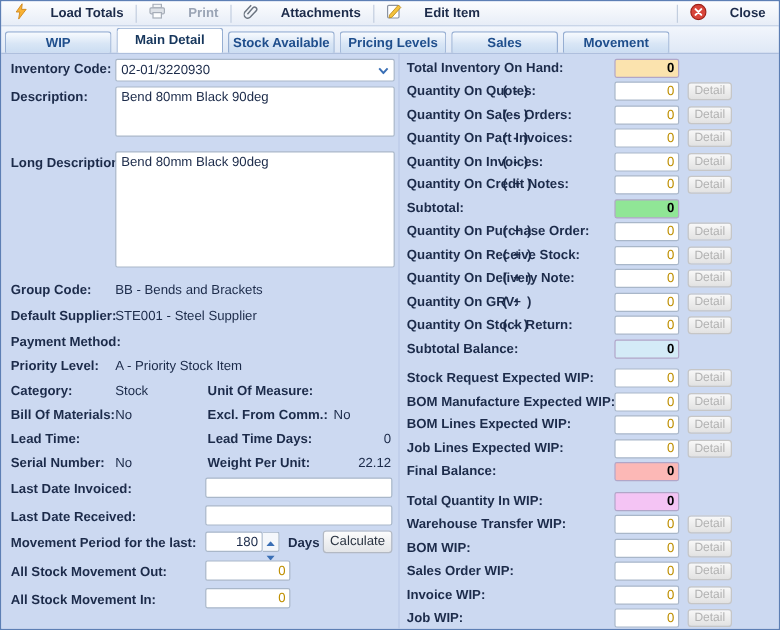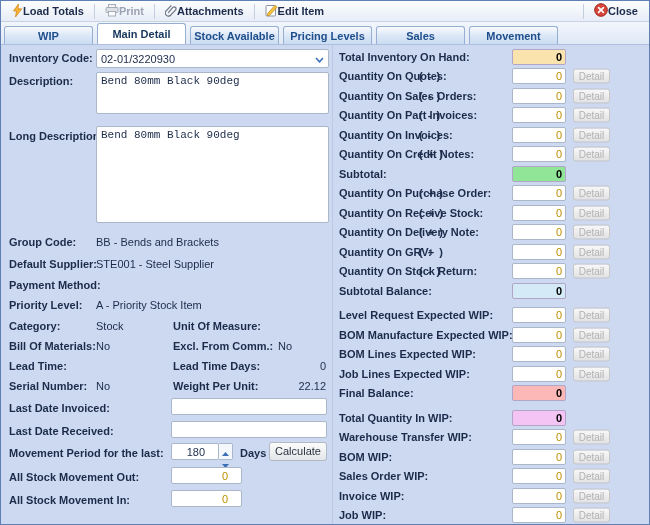--- a/index.html
+++ b/index.html
@@ -1,33 +1,33 @@
 <!DOCTYPE html>
 <html><head>
 <meta charset="utf-8">
 <style>
   html,body{margin:0;padding:0;background:#fff;font-family:"Liberation Sans",sans-serif;}
   #window{position:relative;width:650px;height:525px;background:#ccd9f1;border:1px solid #5d7fb4;box-sizing:border-box;overflow:hidden;font-size:11px;color:#1c2b4a;}
   
   #toolbar{position:absolute;left:0;top:0;right:0;height:21px;background:linear-gradient(#fcfdfe,#e7edf7);border-bottom:1px solid #c7d3e5;display:flex;align-items:center;padding:0 4px;box-sizing:border-box;}
-  .tbtn{display:flex;align-items:center;gap:0;padding:2px 7px;height:17px;border-radius:3px;cursor:default;font-weight:bold;color:#1c2b4a;}
+  .tbtn{display:flex;align-items:center;gap:19px;padding:2px 7px;height:17px;border-radius:3px;cursor:default;font-weight:bold;color:#1c2b4a;}
   .tbtn.disabled{color:#9aa4b5;font-weight:bold;text-align:center;}
   .tsep{width:1px;height:15px;background:#c2cedf;margin:0 3px;}
   .tspacer{flex:1;}
   
   #tabbar{position:absolute;left:0;top:21px;right:0;height:23px;background:linear-gradient(#f2f6fc,#dfe8f6);display:flex;align-items:flex-end;padding-left:3px;box-sizing:border-box;border-bottom:1px solid #aebfdd;}
   .tab{width:89px;margin-right:4px;height:18px;line-height:18px;text-align:center;font-weight:bold;color:#1f4e8c;background:linear-gradient(#f8fbfe,#d9e6f6 55%,#cbddf2);border:1px solid #96aed2;border-bottom:none;border-radius:3px 3px 0 0;box-sizing:border-box;}
   .tab.active{height:21px;line-height:21px;background:#fff;color:#16365c;position:relative;z-index:2;}
   
   #panel{position:absolute;left:0;top:44px;right:0;bottom:0;background:#ccd9f1;}
   #vdivider{position:absolute;left:331px;top:0;bottom:0;width:1px;background:#bac9e6;}
   .lbl{position:absolute;font-weight:bold;white-space:nowrap;}
   .val{position:absolute;white-space:nowrap;}
-  .tbox{position:absolute;background:#fff;border:1px solid #a9b7c9;box-sizing:border-box;font-family:Liberation Mono, monospace;font-size:11px;color:#1c2b4a;padding:2px 4px;resize:none;border-radius:2px;}
-  .inp{position:absolute;background:#fff;border:1px solid #a9b7c9;box-sizing:border-box;font-family:"Liberation Sans",sans-serif;font-size:11px;color:#1c2b4a;padding:0 13px;border-radius:2px;}
+  .tbox{position:absolute;background:#fff;border:1px solid #a9b7c9;box-sizing:border-box;font-family:Liberation Sans, sans-serif;font-size:11px;color:#1c2b4a;padding:2px 4px;resize:none;border-radius:2px;}
+  .inp{position:absolute;background:#fff;border:1px solid #a9b7c9;box-sizing:border-box;font-family:"Liberation Sans",sans-serif;font-size:11px;color:#1c2b4a;padding:0 3px;border-radius:2px;}
   .inp.num{text-align:right;color:#bf8f00;}
   .combo{position:absolute;background:#fff;border:1px solid #a9b7c9;border-radius:2px;box-sizing:border-box;display:flex;align-items:center;padding:0 4px;}
   .combo .chev{margin-left:auto;}
   .spinbtns{position:absolute;display:flex;flex-direction:column;justify-content:space-between;align-items:center;padding:2px 0;box-sizing:border-box;background:#f4f7fb;border:1px solid #a9b7c9;border-left:none;border-radius:0 2px 2px 0;}
   .pbtn{position:absolute;background:linear-gradient(#fcfcfc,#e3e5e8);border:1px solid #b3b9c3;border-radius:3px;color:#2b3442;text-align:center;box-sizing:border-box;}
   
   #right-col{position:absolute;left:332px;top:0;right:0;padding-top:2px;}
   .rgroup + .rgroup{margin-top:5px;}
   .rrow{position:relative;height:19.5px;}
   .rlabel{position:absolute;left:6px;top:50%;transform:translateY(-50%);font-weight:bold;white-space:nowrap;}
@@ -236,21 +236,21 @@
             <input class="rinput" readonly="" value="0" style="">
             <div class="detail-btn">Detail</div>
           </div>
           <div class="rrow">
             <span class="rlabel">Subtotal Balance:</span>
             <input class="rinput hl" readonly="" value="0" style="background: rgb(212, 235, 247);">
           </div>
         </div>
         <div class="rgroup">
           <div class="rrow">
-            <span class="rlabel">Level Request Expected WIP:</span>
+            <span class="rlabel">Stock Request Expected WIP:</span>
             <input class="rinput" readonly="" value="0" style="">
             <div class="detail-btn">Detail</div>
           </div>
           <div class="rrow">
             <span class="rlabel">BOM Manufacture Expected WIP:</span>
             <input class="rinput" readonly="" value="0" style="">
             <div class="detail-btn">Detail</div>
           </div>
           <div class="rrow">
             <span class="rlabel">BOM Lines Expected WIP:</span>

